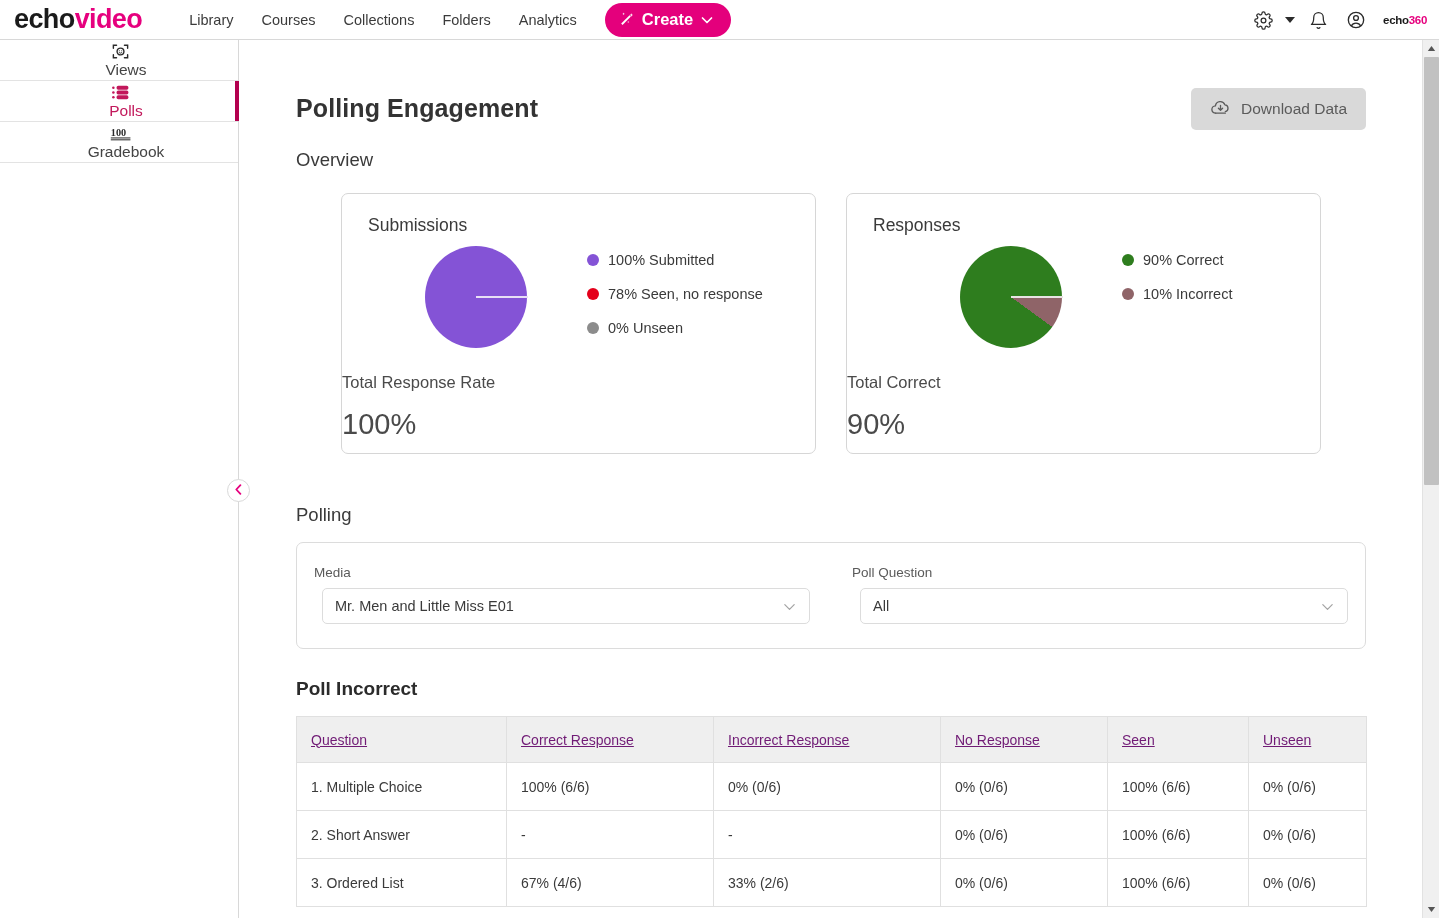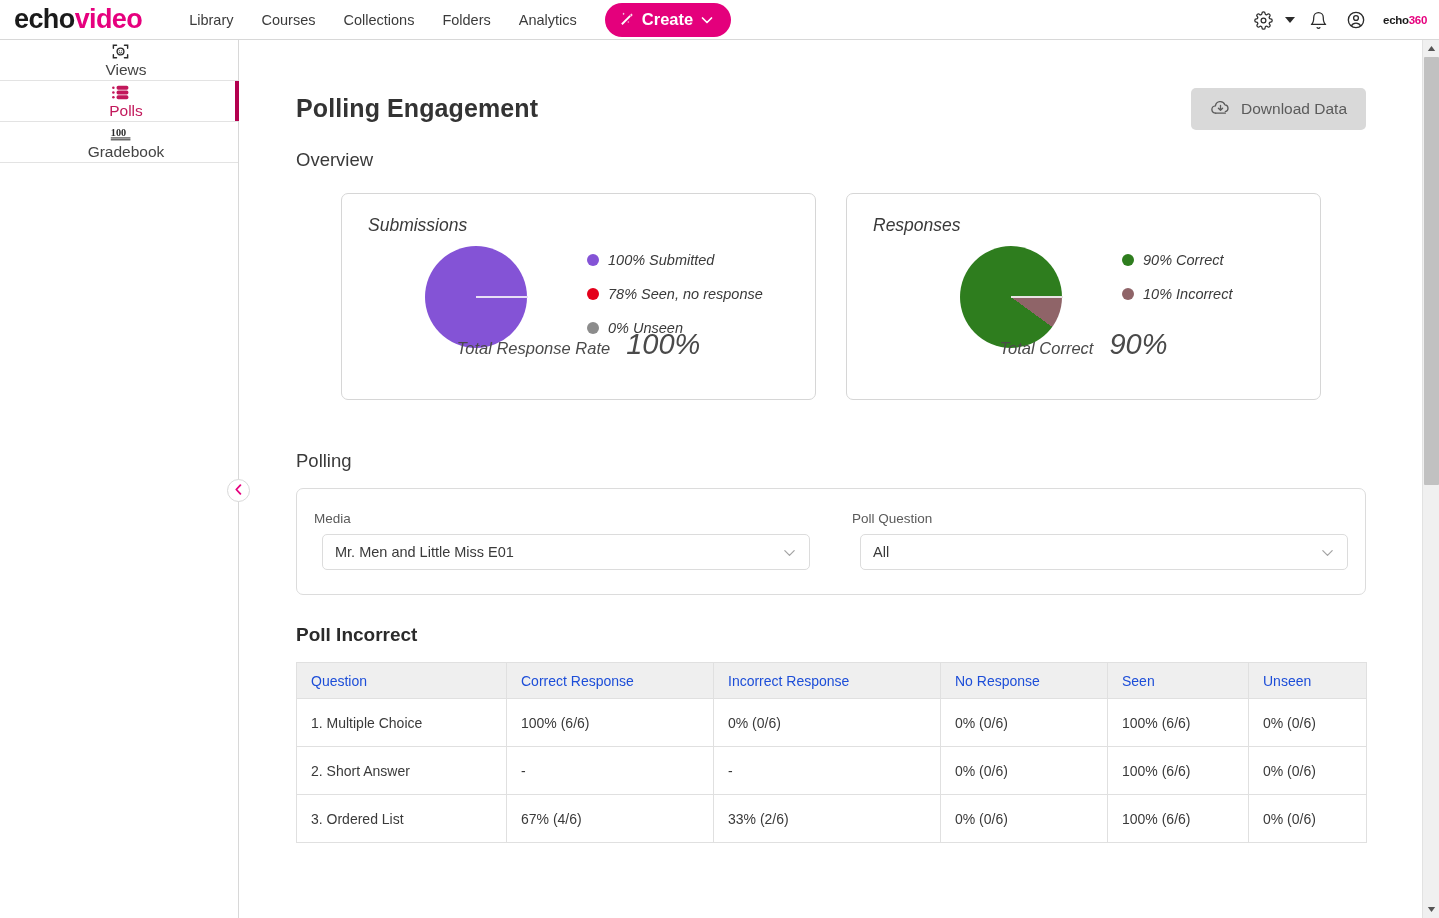--- a/index.html
+++ b/index.html
@@ -156,26 +156,25 @@
   }
   .section-title {
     font-size: 18.5px; font-weight: 400; color: #3a3a3a;
     margin: 26px 0 0 0;
   }
   .section-title.bold { font-weight: 700; color: #2b2b2b; font-size: 19px; }
 
   
   .cards { display: flex; gap: 30px; margin-top: 22px; padding-left: 45px; }
   .card {
-    width: 475px; height: 207px;
+    width: 475px; height: 261px;
     background: #fff;
     border: 1px solid #d6d6d6;
     border-radius: 7px;
     position: relative;
-    font-style: italic;
   }
   .card-title {
     position: absolute; left: 26px; top: 21px;
     font-size: 17.5px; color: #3a3a3a;
   }
   .pie {
     position: absolute; top: 52px;
     width: 102px; height: 102px;
     border-radius: 50%;
   }
@@ -194,23 +193,23 @@
   .legend.sub { left: 245px; }
   .legend.resp { left: 275px; }
   .legend-row {
     display: flex; align-items: center; gap: 9px;
     margin-bottom: 18px;
     font-size: 14.5px; color: #3a3a3a;
     white-space: nowrap;
   }
   .dot { width: 12px; height: 12px; border-radius: 50%; flex: none; }
   .total-line {
-    position: absolute; bottom: 38px; left: 0; width: 100%;
+    position: absolute; bottom: 12px; left: 0; width: 100%;
     text-align: center;
-    display: flex; align-items: baseline; justify-content: center; gap: 16px;
+    display: flex; align-items: baseline; justify-content: center; gap: 16px; flex-direction: column;
   }
   .total-label { font-size: 16.5px; color: #4a4a4a; }
   .total-value { font-size: 29px; color: #4a4a4a; font-weight: 300; }
 
   
   .filter-box {
     margin-top: 16px;
     width: 1070px;
     border: 1px solid #dcdcdc;
     border-radius: 7px;
@@ -247,22 +246,23 @@
     text-align: left;
     font-weight: 400;
     font-size: 14px;
     color: #3a3a3a;
     padding: 0 14px;
     height: 48px;
     vertical-align: middle;
   }
   .ptable thead th {
     background: #efefef;
-    color: #1d4ed8;
-    height: 36px;
+    color: #701a75;
+    height: 46px;
+    text-decoration: underline;
   }
 
   .spacer { height: 120px; }
 
   
   .vscroll {
     position: absolute; top: 40px; right: 0;
     width: 17px; height: 878px;
     background: #f0f0f0;
     border-left: 1px solid #e2e2e2;

